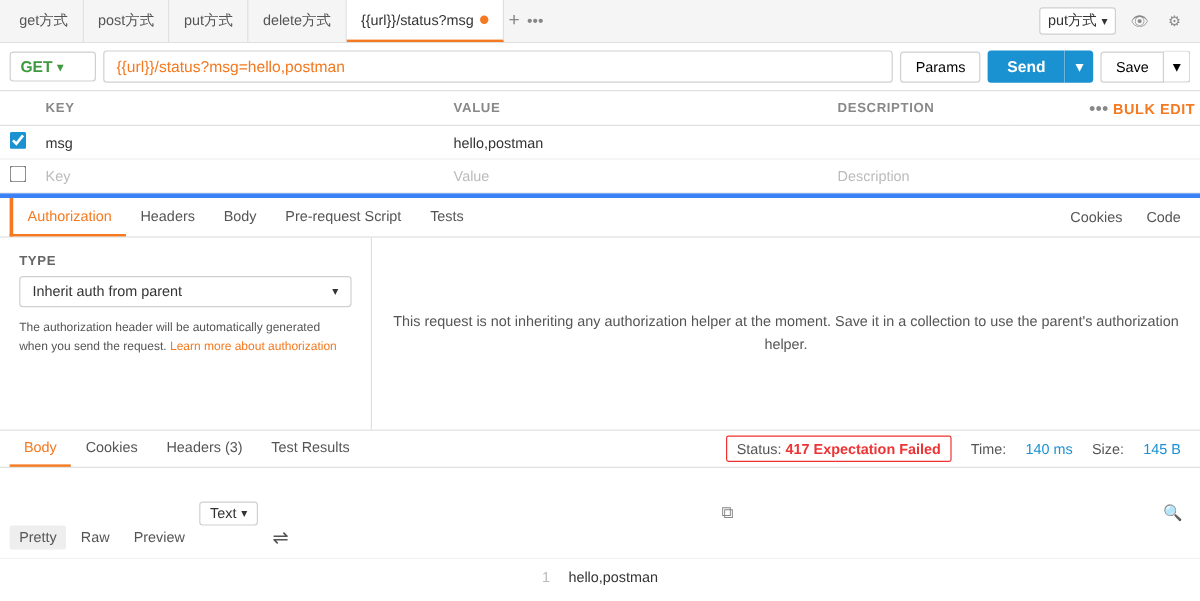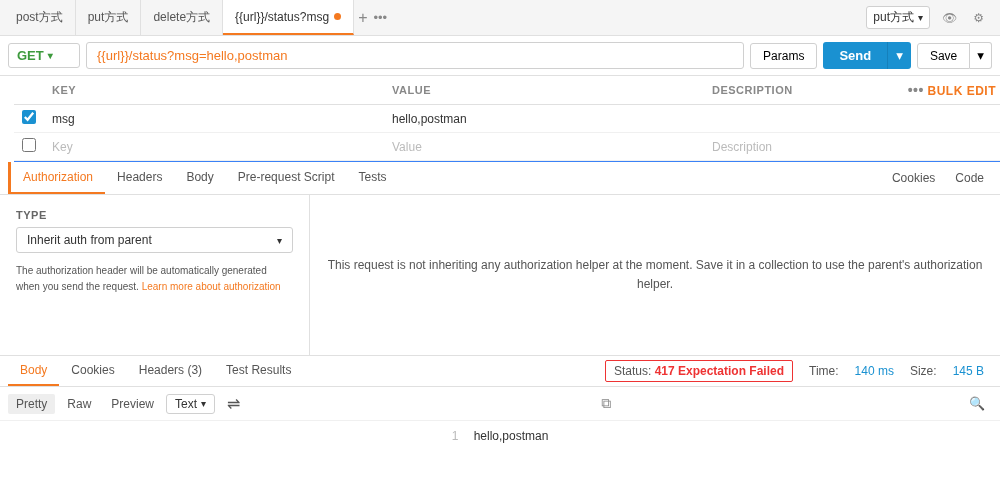--- a/index.html
+++ b/index.html
@@ -78,38 +78,41 @@
     .status-box { border: 1.5px solid #e33; padding: 3px 8px; border-radius: 2px; }
     .status-label { color: #555; }
     .status-val { color: #e33; font-weight: 600; }
     .time-label { color: #555; text-align: right; }
     .time-val { color: #1a91d1; }
     .size-label { color: #555; }
     .size-val { color: #1a91d1; }
 
     
     .resp-toolbar { display: flex; align-items: center; padding: 4px 8px; gap: 4px; border-bottom: 1px solid #f0f0f0; }
-    .resp-format-btn { padding: 3px 8px; cursor: pointer; font-size: 12px; border: none; background: none; color: #555; }
+    .resp-format-btn { padding: 3px 8px; cursor: pointer; font-size: 12px; border: none; background: none; color: #555; margin-top: 41px; }
     .resp-format-btn.active { background: #eee; border-radius: 2px; }
     .resp-format-select { display: flex; align-items: center; border: 1px solid #d0d0d0; border-radius: 3px; padding: 2px 8px; cursor: pointer; font-size: 12px; gap: 4px; }
     .resp-icon-btn { margin-left: auto; cursor: pointer; color: #888; padding: 2px 6px; font-size: 14px; }
 
     
     .resp-body { background: #fff; padding: 8px 12px; font-size: 12px; color: #333; text-align: center; }
     .line-num { color: #bbb; margin-right: 12px; user-select: none; }
     .resp-content { color: #333; }
 
     .chevron { font-size: 10px; }
     .left-border { border-left: 3px solid #f47920; }
   </style>
 </head>
 <body>
 
 <div class="tab-bar">
   <div class="tab-item">
+    <span>get方式</span>
+  </div>
+  <div class="tab-item">
     <span>post方式</span>
   </div>
   <div class="tab-item">
     <span>put方式</span>
   </div>
   <div class="tab-item">
     <span>delete方式</span>
   </div>
   <div class="tab-item active">
     <span>{{url}}/status?msg</span>
@@ -139,21 +142,21 @@
   <div class="send-btn-group">
     <button class="send-btn">Send</button>
     <button class="send-arrow">▾</button>
   </div>
   <div class="save-btn-group">
     <button class="save-btn">Save</button>
     <button class="save-arrow">▾</button>
   </div>
 </div>
 
-<div style="border-bottom:1px solid #3b82f6;margin-left:14px;">
+<div style="border-bottom:4px solid #3b82f6;">
   <table class="params-table">
     <thead>
       <tr>
         <th style="width:28px;"></th>
         <th class="key-col">KEY</th>
         <th class="val-col">VALUE</th>
         <th class="desc-col">DESCRIPTION</th>
         <th style="text-align:right;padding-right:4px;">
           <span class="more-dots">•••</span>
           <span class="bulk-edit">Bulk Edit</span>

